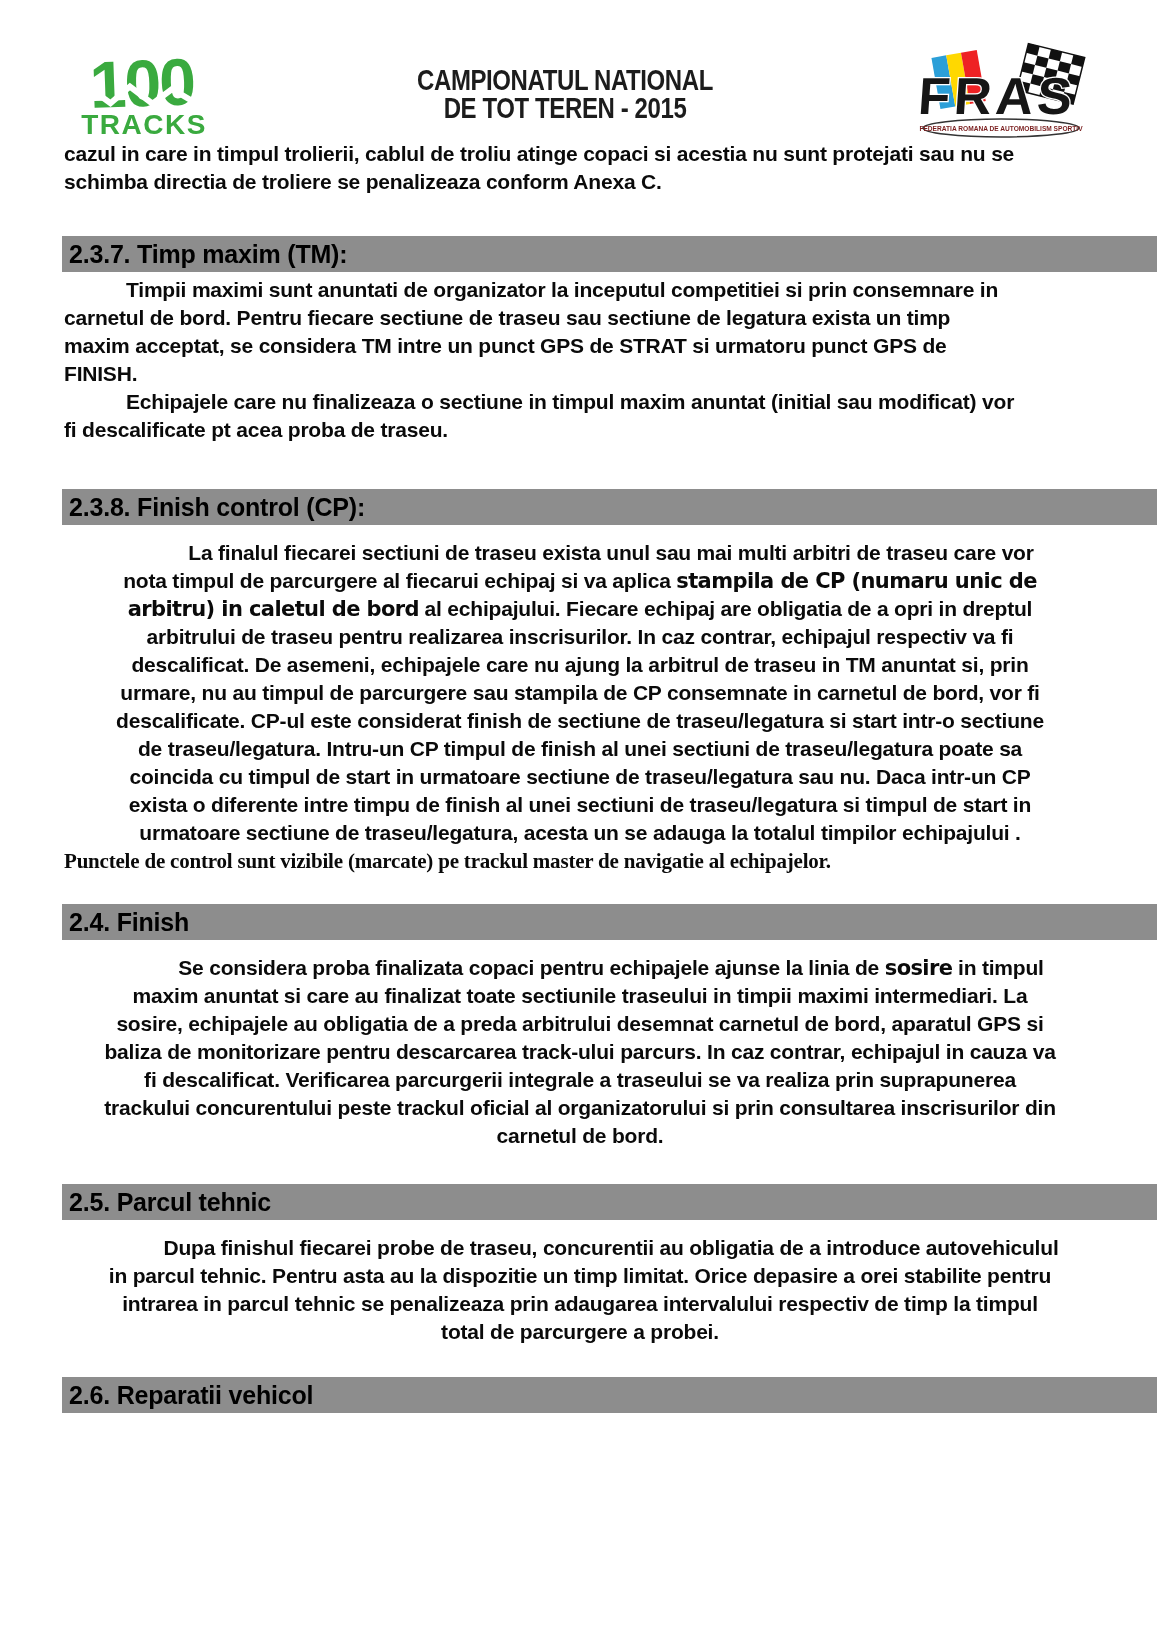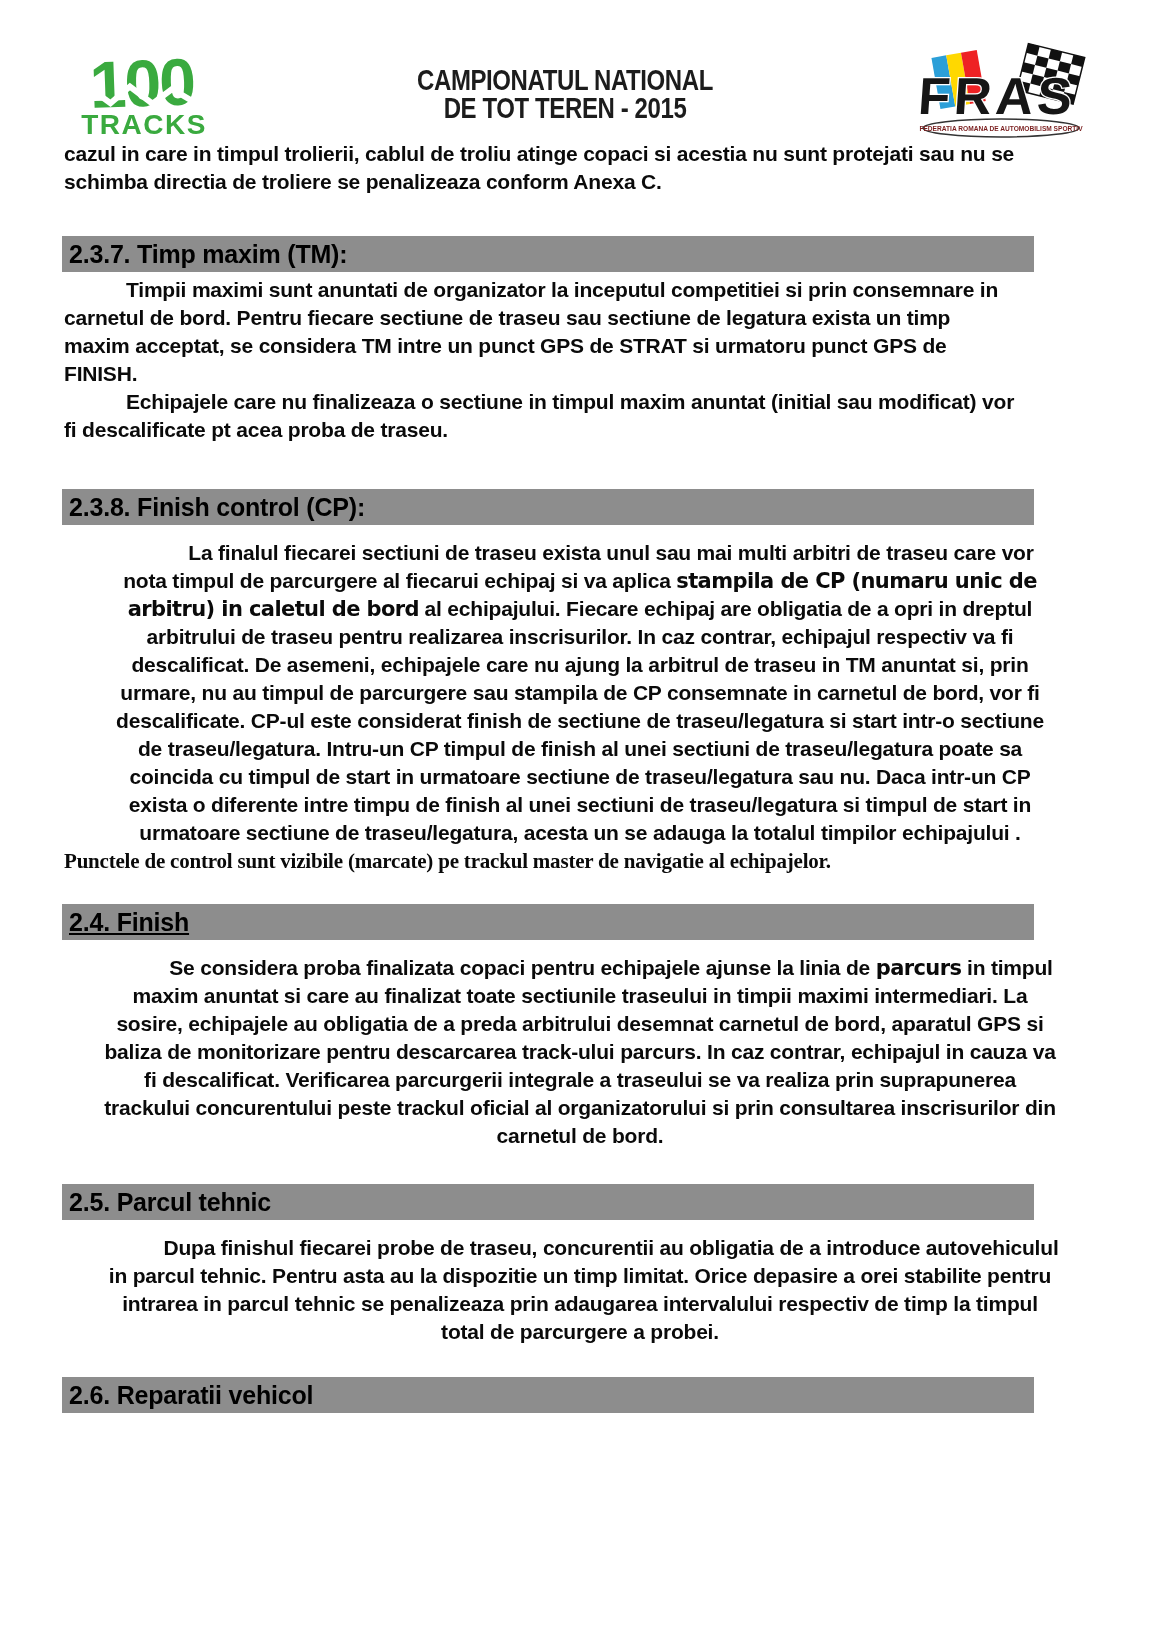--- a/index.html
+++ b/index.html
@@ -30,30 +30,30 @@
   }
   .logo-right { width:190px; height:96px; flex:0 0 auto; }
 
   .intro {
     margin-top:2px;
     font-size:21px; line-height:28px;
     white-space:pre-line; letter-spacing:-0.2px;
   }
   .section-bar {
     background:#8d8d8d;
-    width:972px; margin-left:-2px;
+    width:1096px; margin-left:-2px;
     height:36px; line-height:36px;
     padding-left:7px;
     font-size:25px; color:#000;
     letter-spacing:-0.2px;
     white-space:nowrap;
   }
   .bar-237 { margin-top:40px; }
   .bar-238 { margin-top:45px; }
-  .bar-24  { margin-top:29px;text-decoration:underline; }
+  .bar-24  { margin-top:29px; }
   .bar-25  { margin-top:34px; }
   .bar-26  { margin-top:31px; }
 
   p.body-par {
     font-size:21px; line-height:28px;
     white-space:pre-line;
     letter-spacing:-0.2px;
     text-indent:62px;
     width:1032px;
   }
@@ -138,21 +138,21 @@
 descalificat. De asemeni, echipajele care nu ajung la arbitrul de traseu in TM anuntat si, prin
 urmare, nu au timpul de parcurgere sau stampila de CP consemnate in carnetul de bord, vor fi
 descalificate. CP-ul este considerat finish de sectiune de traseu/legatura si start intr-o sectiune
 de traseu/legatura. Intru-un CP timpul de finish al unei sectiuni de traseu/legatura poate sa
 coincida cu timpul de start in urmatoare sectiune de traseu/legatura sau nu. Daca intr-un CP
 exista o diferente intre timpu de finish al unei sectiuni de traseu/legatura si timpul de start in
 urmatoare sectiune de traseu/legatura, acesta un se adauga la totalul timpilor echipajului .</span></p>
   <p class="body-par no-indent">Punctele de control sunt vizibile (marcate) pe trackul master de navigatie al echipajelor.</p>
 
   <div class="section-bar bar-24">2.4. Finish</div>
-  <p class="body-par p-after-bar-sm"><span>Se considera proba finalizata copaci pentru echipajele ajunse la linia de </span><span class="heavy">parcurs</span><span> in timpul
+  <p class="body-par p-after-bar-sm"><span>Se considera proba finalizata copaci pentru echipajele ajunse la linia de </span><span class="heavy">sosire</span><span> in timpul
 maxim anuntat si care au finalizat toate sectiunile traseului in timpii maximi intermediari. La
 sosire, echipajele au obligatia de a preda arbitrului desemnat carnetul de bord, aparatul GPS si
 baliza de monitorizare pentru descarcarea track-ului parcurs. In caz contrar, echipajul in cauza va
 fi descalificat. Verificarea parcurgerii integrale a traseului se va realiza prin suprapunerea
 trackului concurentului peste trackul oficial al organizatorului si prin consultarea inscrisurilor din
 carnetul de bord.</span></p>
 
   <div class="section-bar bar-25">2.5. Parcul tehnic</div>
   <p class="body-par p-after-bar-sm">Dupa finishul fiecarei probe de traseu, concurentii au obligatia de a introduce autovehiculul
 in parcul tehnic. Pentru asta au la dispozitie un timp limitat. Orice depasire a orei stabilite pentru

